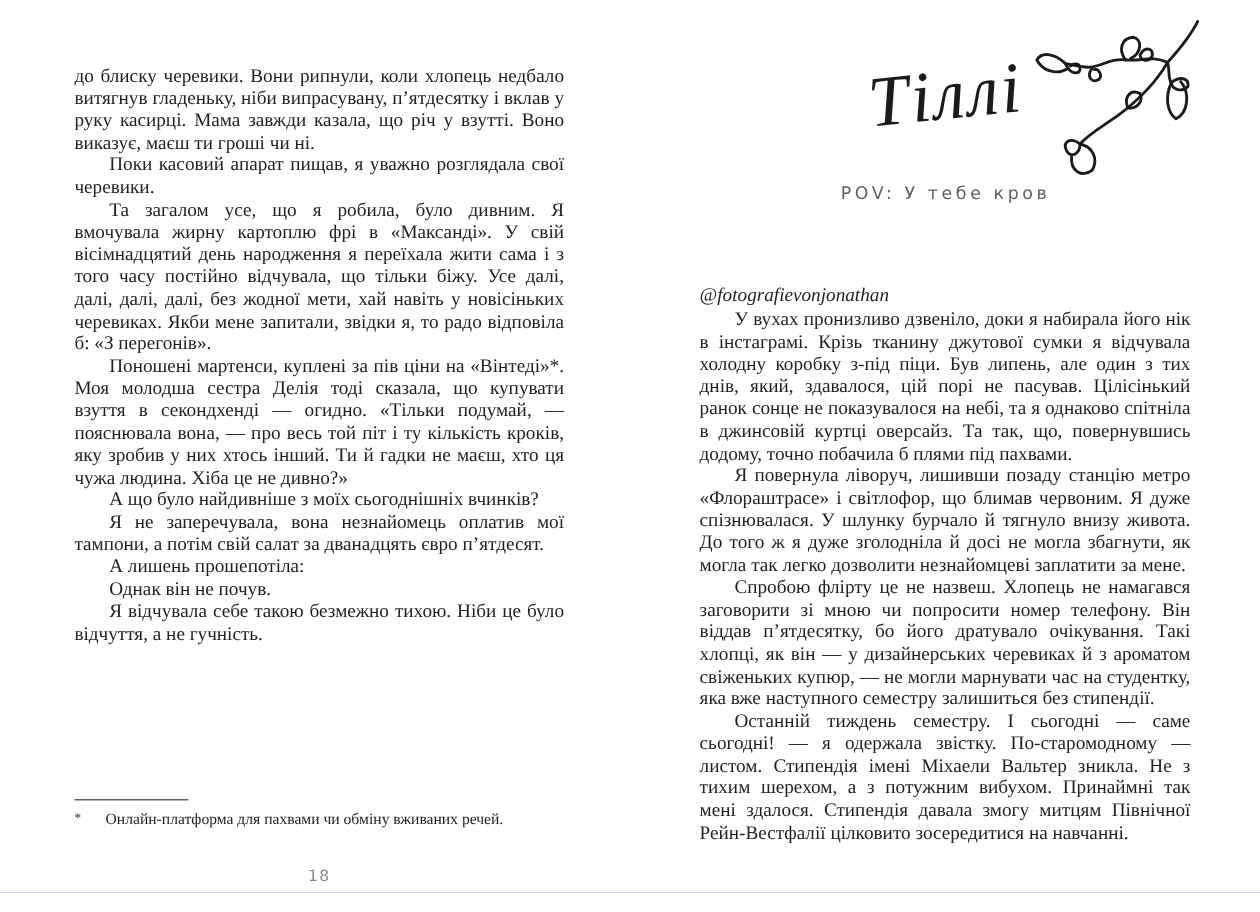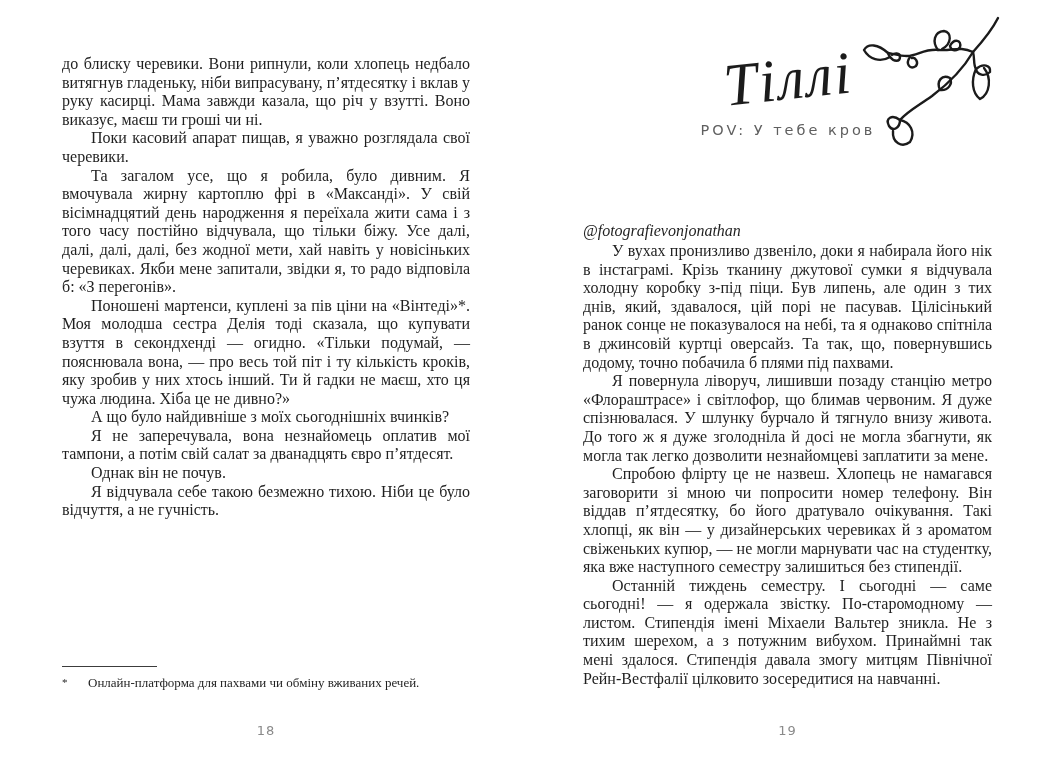--- a/index.html
+++ b/index.html
@@ -16,32 +16,32 @@
   .left-col{left:62px;top:55px;width:408px;}
   .right-col{left:58px;top:221px;width:409px;}
 
   p.body-para{
     margin:0;font-size:16px;line-height:18.6px;
     text-align:justify;text-indent:29px;
   }
   p.body-para.noindent{text-indent:0;}
 
   .handle{
-    margin:0 0 2px 0;font-size:16px;line-height:19px;font-style:italic;
+    margin:16px 0 2px 0;font-size:16px;line-height:19px;font-style:italic;
   }
 
   .chapter-head{position:absolute;left:58px;top:40px;width:410px;text-align:center;}
   .chapter-title{
     margin:0;font-weight:normal;font-style:italic;
     font-size:60px;line-height:78px;letter-spacing:2px;
     transform:rotate(-6deg);transform-origin:center;
     color:var(--illustration,#1b1b1b);
   }
   .chapter-subtitle{
-    margin-top:4px;
+    margin-top:36px;
     font-family:"DejaVu Sans","Liberation Sans",sans-serif;
     font-size:14.5px;letter-spacing:3px;
     color:var(--subtitle,#5f5f5f);
   }
 
   .branch{position:absolute;left:335px;top:4px;width:155px;height:150px;}
 
   .footnote{position:absolute;left:62px;top:666px;width:408px;font-size:13px;line-height:16px;}
   .footnote-rule{width:95px;height:0;border-top:1.5px solid #3c3c3c;margin:0 0 8px 0;}
   .footnote-row{display:flex;}
@@ -74,20 +74,21 @@
         <p class="body-para">Поки касовий апарат пищав, я уважно розглядала свої черевики.</p>
 
         <p class="body-para">Та загалом усе, що я робила, було дивним. Я вмочувала жирну картоплю фрі в «Максанді». У свій вісімнадцятий день народження я переїхала жити сама і з того часу постійно відчувала, що тільки біжу. Усе далі, далі, далі, далі, без жодної мети, хай навіть у новісіньких черевиках. Якби мене запитали, звідки я, то радо відповіла б: «З перегонів».</p>
 
         <p class="body-para">Поношені мартенси, куплені за пів ціни на «Вінтеді»*. Моя молодша сестра Делія тоді сказала, що купувати взуття в секондхенді — огидно. «Тільки подумай, — пояснювала вона, — про весь той піт і ту кількість кроків, яку зробив у них хтось інший. Ти й гадки не маєш, хто ця чужа людина. Хіба це не дивно?»</p>
 
         <p class="body-para">А що було найдивніше з моїх сьогоднішніх вчинків?</p>
 
         <p class="body-para">Я не заперечувала, вона незнайомець оплатив мої тампони, а потім свій салат за дванадцять євро п’ятдесят.</p>
 
+        <p class="body-para">А лишень прошепотіла:</p>
 
 
         <p class="body-para">Однак він не почув.</p>
 
         <p class="body-para">Я відчувала себе такою безмежно тихою. Ніби це було відчуття, а не гучність.</p>
       </div>
 
     <div class="footnote">
       <div class="footnote-rule"></div>
       <div class="footnote-row">
@@ -141,16 +142,15 @@
           <p class="body-para">У вухах пронизливо дзвеніло, доки я набирала його нік в інстаграмі. Крізь тканину джутової сумки я відчувала холодну коробку з-під піци. Був липень, але один з тих днів, який, здавалося, цій порі не пасував. Цілісінький ранок сонце не показувалося на небі, та я однаково спітніла в джинсовій куртці оверсайз. Та так, що, повернувшись додому, точно побачила б плями під пахвами.</p>
 
           <p class="body-para">Я повернула ліворуч, лишивши позаду станцію метро «Флораштрасе» і світлофор, що блимав червоним. Я дуже спізнювалася. У шлунку бурчало й тягнуло внизу живота. До того ж я дуже зголодніла й досі не могла збагнути, як могла так легко дозволити незнайомцеві заплатити за мене.</p>
 
           <p class="body-para">Спробою флірту це не назвеш. Хлопець не намагався заговорити зі мною чи попросити номер телефону. Він віддав п’ятдесятку, бо його дратувало очікування. Такі хлопці, як він — у дизайнерських черевиках й з ароматом свіженьких купюр, — не могли марнувати час на студентку, яка вже наступного семестру залишиться без стипендії.</p>
 
           <p class="body-para">Останній тиждень семестру. І сьогодні — саме сьогодні! — я одержала звістку. По-старомодному — листом. Стипендія імені Міхаели Вальтер зникла. Не з тихим шерехом, а з потужним вибухом. Принаймні так мені здалося. Стипендія давала змогу митцям Північної Рейн-Вестфалії цілковито зосередитися на навчанні.</p>
         </div>
     </div>
 
-    <div class="page-number">19</div>
   </div>
 
 </div>
 
 </body></html>

